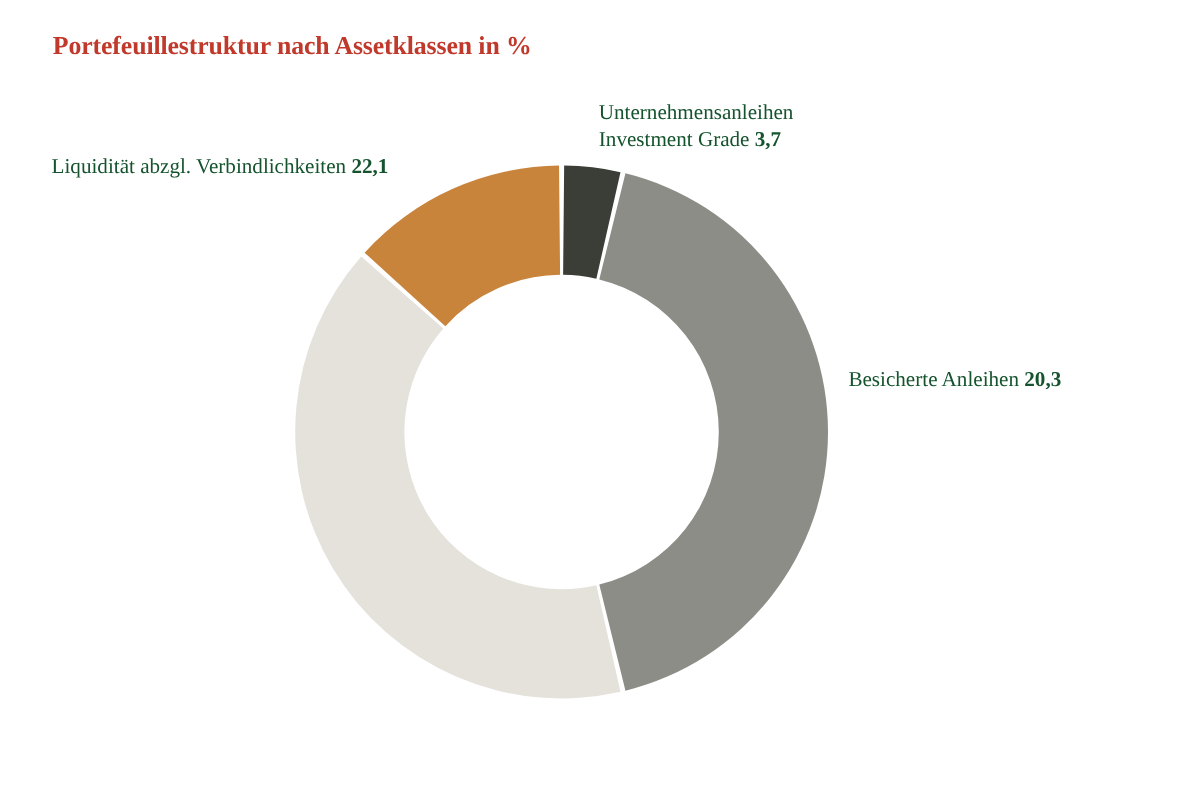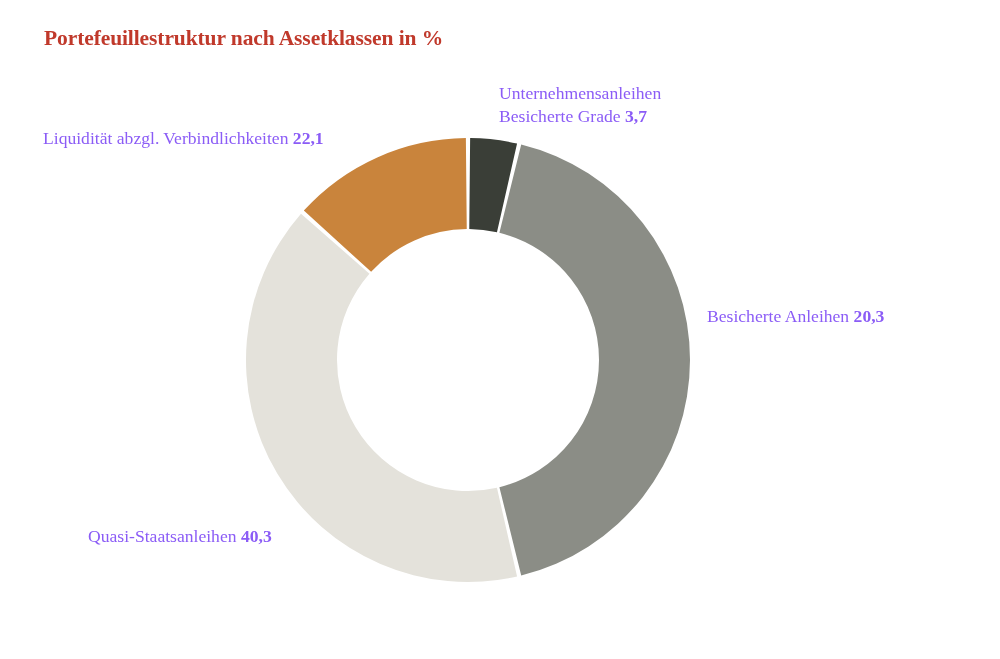--- a/index.html
+++ b/index.html
@@ -42,21 +42,21 @@
     top: 0;
     width: 1000px;
     height: 659px;
     overflow: visible;
   }
 
   .slice-label {
     position: absolute;
     font-size: 17.6px;
     line-height: 23px;
-    color: #8b5cf6;
+    color: #14532d;
     white-space: nowrap;
   }
   .slice-label .val {
     font-weight: bold;
   }
 
   
   #label-corporate {
     left: 499px;
     top: 82px;
@@ -97,31 +97,27 @@
     <g id="slices">
         <path d="M 470.1310142886528 138.01022821287114 A 222 222 0 0 1 517.0704094189341 143.49112046048046 L 496.9559623147764 232.24025576722045 A 131 131 0 0 0 469.25749041357443 229.0060355670546 Z" fill="#3A3E37"></path>
         <path d="M 521.2177830812735 144.47304678088514 A 222 222 0 0 1 521.2177830812736 575.5269532191148 L 499.4032864128236 487.18031924191007 A 131 131 0 0 0 499.40328641282355 232.81968075808987 Z" fill="#8B8D86"></path>
         <path d="M 517.0704094189341 576.5088795395195 A 222 222 0 0 1 300.98941455474153 213.74178878014405 L 369.4487085886087 273.69447896485974 A 131 131 0 0 0 496.95596231477646 487.75974423277955 Z" fill="#E4E2DB"></path>
         <path d="M 303.82797616657103 210.56256630135795 A 222 222 0 0 1 465.8689857113471 138.01022821287114 L 466.7425095864255 229.0060355670546 A 131 131 0 0 0 371.1237156658595 271.8184512859364 Z" fill="#C9843C"></path>
       </g>
   </svg>
 
   <div class="slice-label" id="label-corporate">
     <span class="ln">Unternehmensanleihen</span>
-    <span class="ln"><span>Besicherte Grade</span> <span class="val">3,7</span></span>
+    <span class="ln"><span>Investment Grade</span> <span class="val">3,7</span></span>
   </div>
 
   <div class="slice-label" id="label-liquidity">
     <span>Liquidität abzgl. Verbindlichkeiten</span>
     <span class="val">22,1</span>
   </div>
 
   <div class="slice-label" id="label-secured">
     <span>Besicherte Anleihen</span>
     <span class="val">20,3</span>
   </div>
 
-  <div class="slice-label" id="label-quasi">
-    <span>Quasi-Staatsanleihen</span>
-    <span class="val">40,3</span>
-  </div>
 
 </div>
 
 </body></html>

